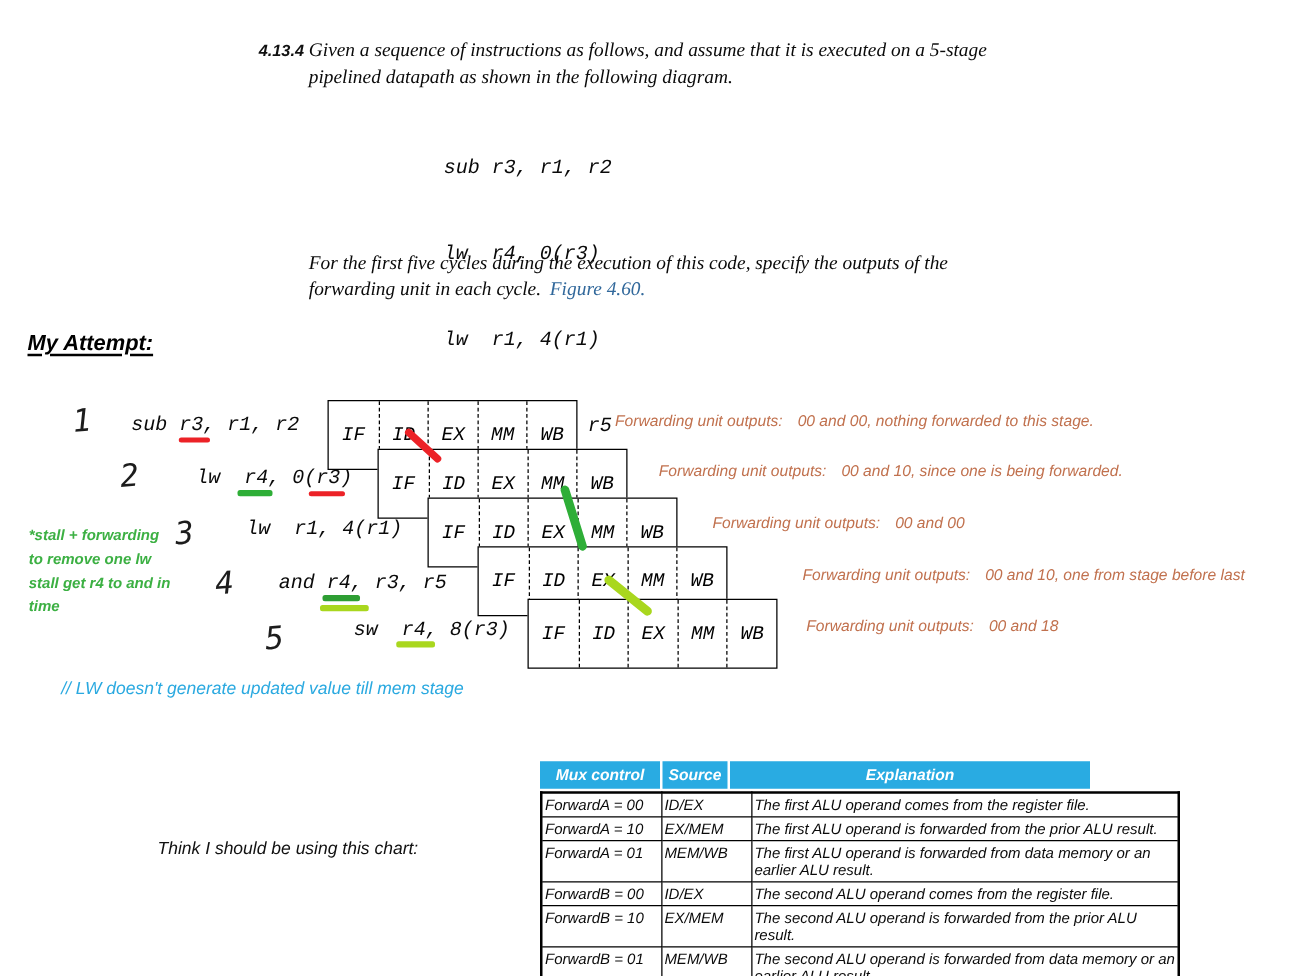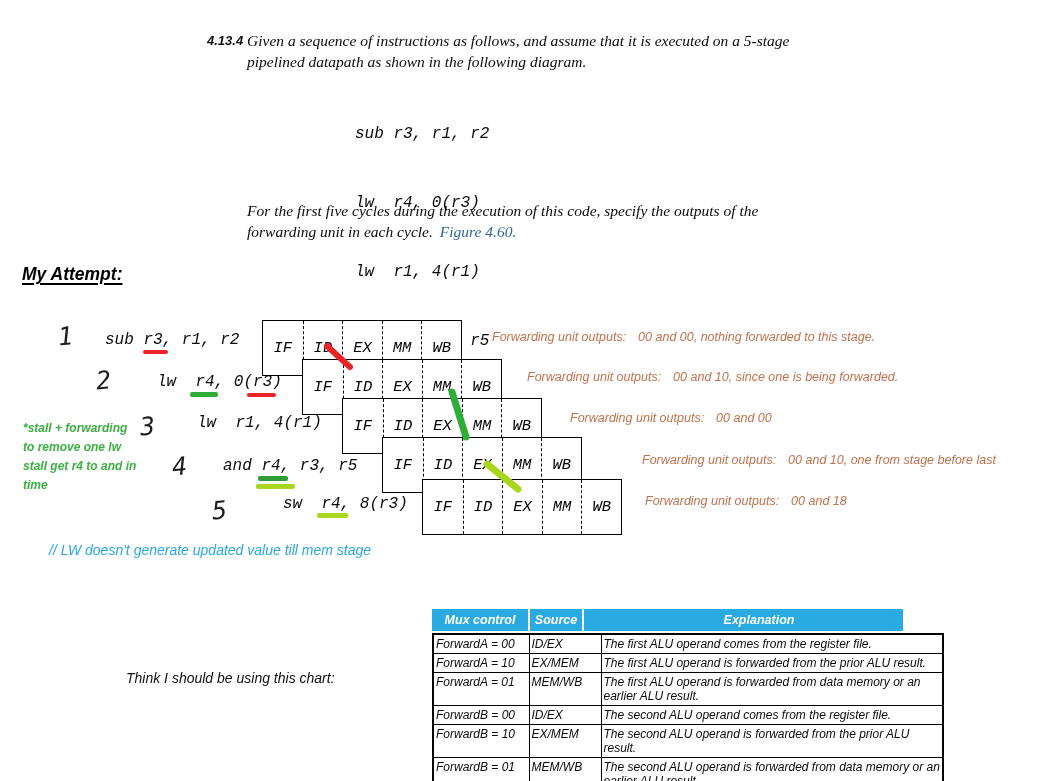--- a/index.html
+++ b/index.html
@@ -205,21 +205,21 @@
   </div>
 
   <div class="comment" style="left:25px;top:542px;color:#2AA9E0;">// LW doesn't generate updated value till mem stage</div>
 
   <div class="chart-note" style="left:126px;top:670px;">Think I should be using this chart:</div>
 
   <div class="muxtable" style="left:432px;top:609px;">
     <div class="mux-head">
       <div class="hc" style="width:96px;">Mux control</div>
       <div class="hc" style="width:52px;">Source</div>
-      <div class="hc" style="width:288px;padding-left:31px;">Explanation</div>
+      <div class="hc" style="width:288px;">Explanation</div>
     </div>
     <table class="mux-body">
       <colgroup>
           <col style="width:96px;">
           <col style="width:72px;">
           <col style="width:342px;">
         </colgroup>
       <tbody>
           <tr>
         <td>ForwardA = 00</td>

